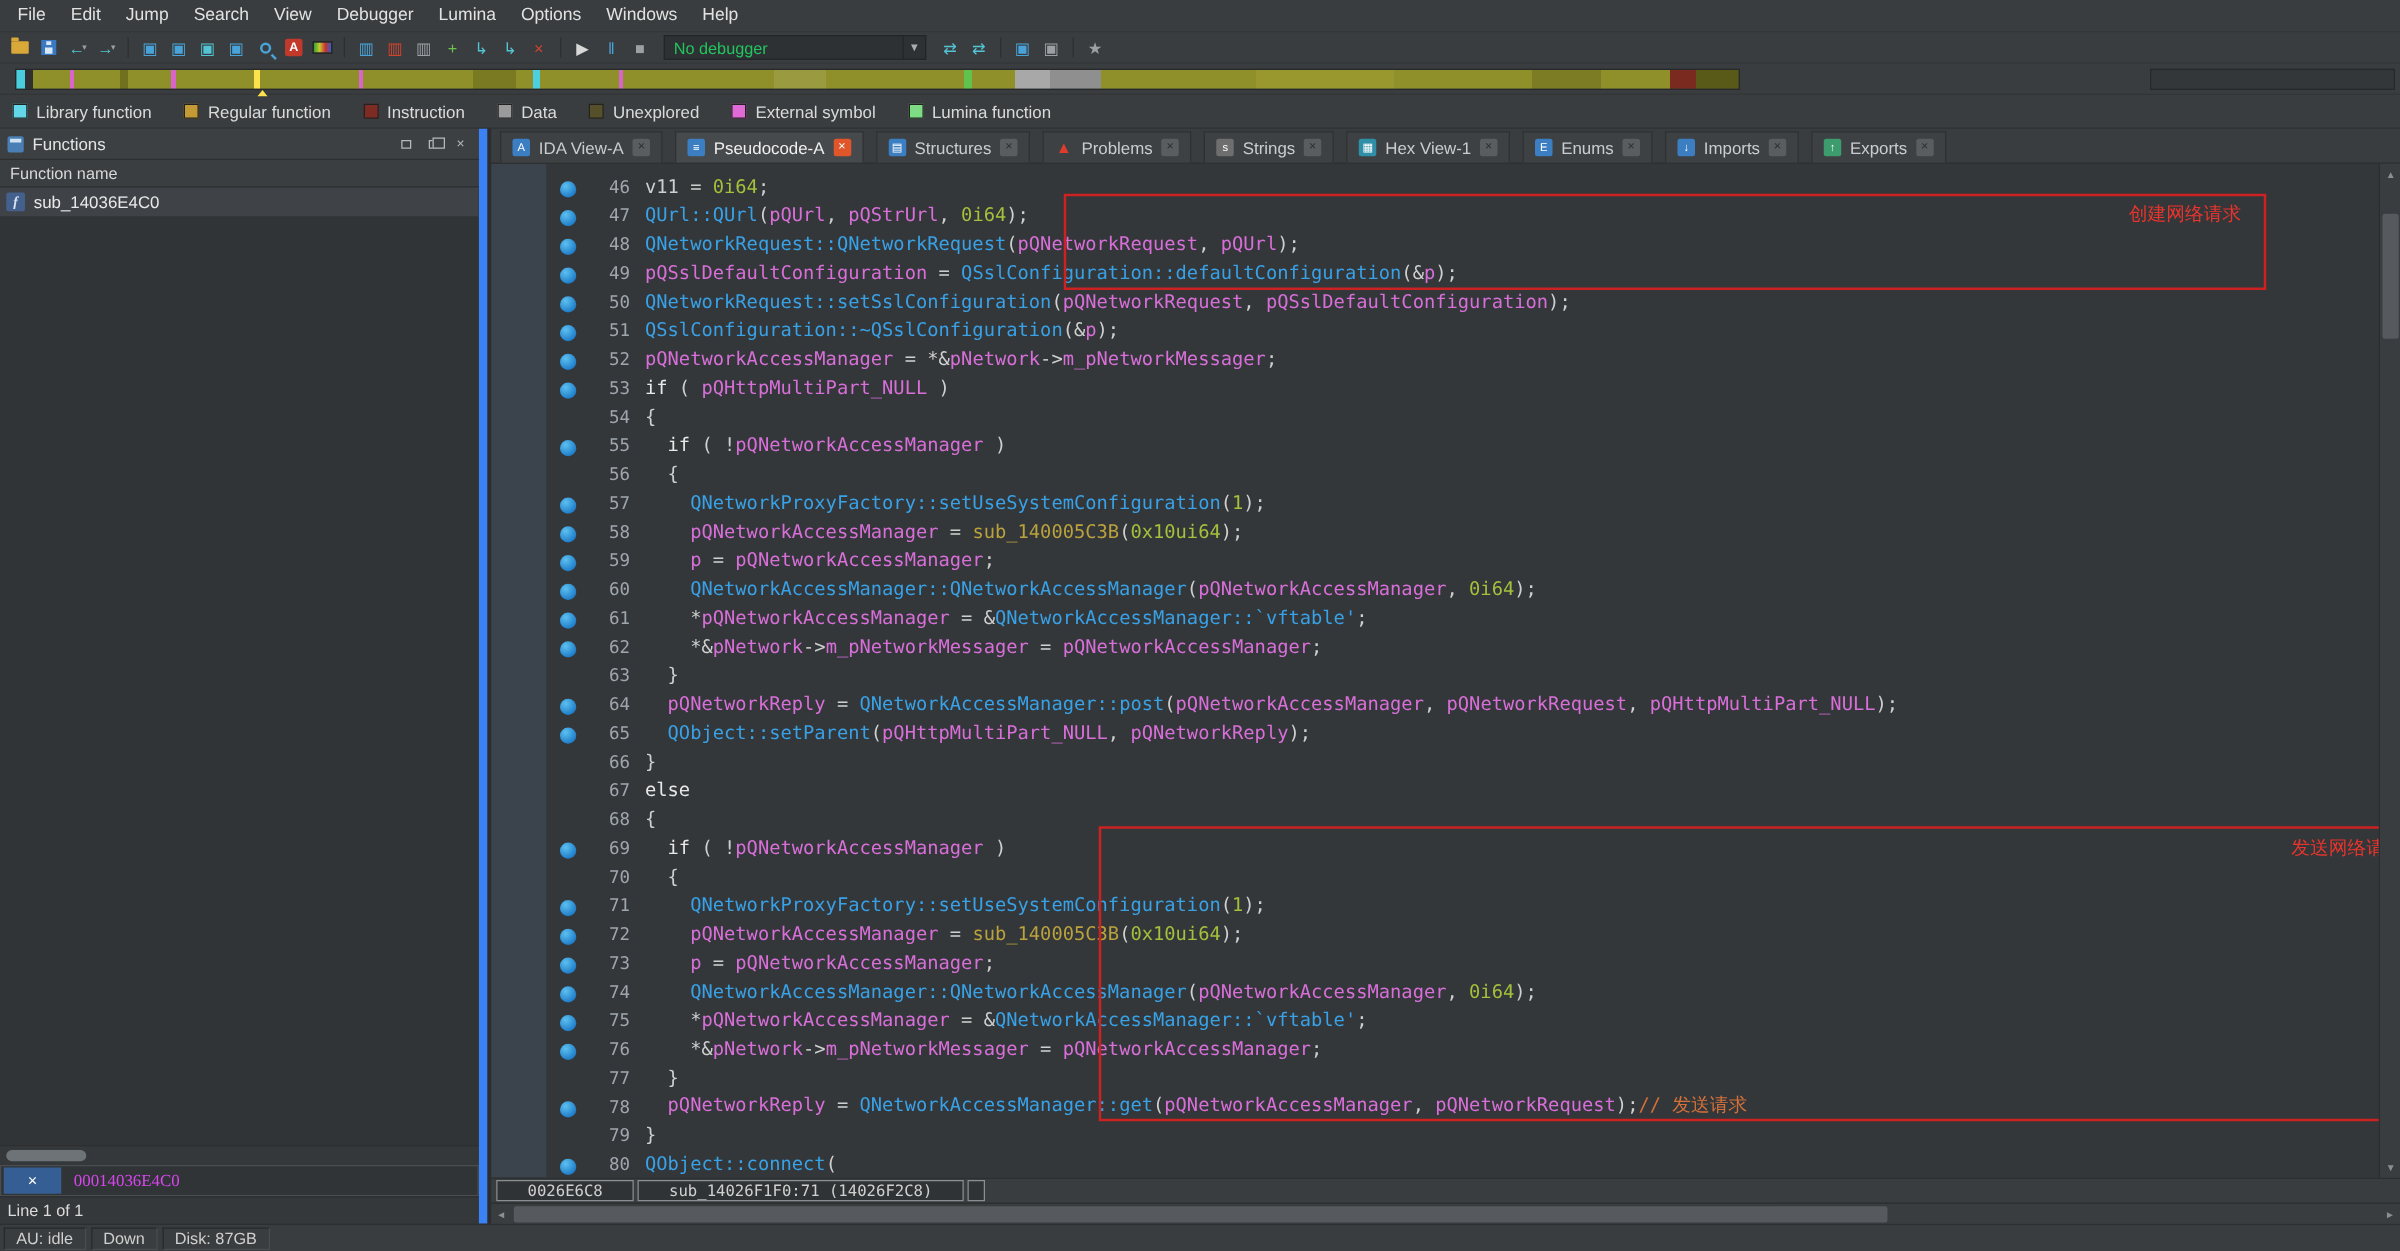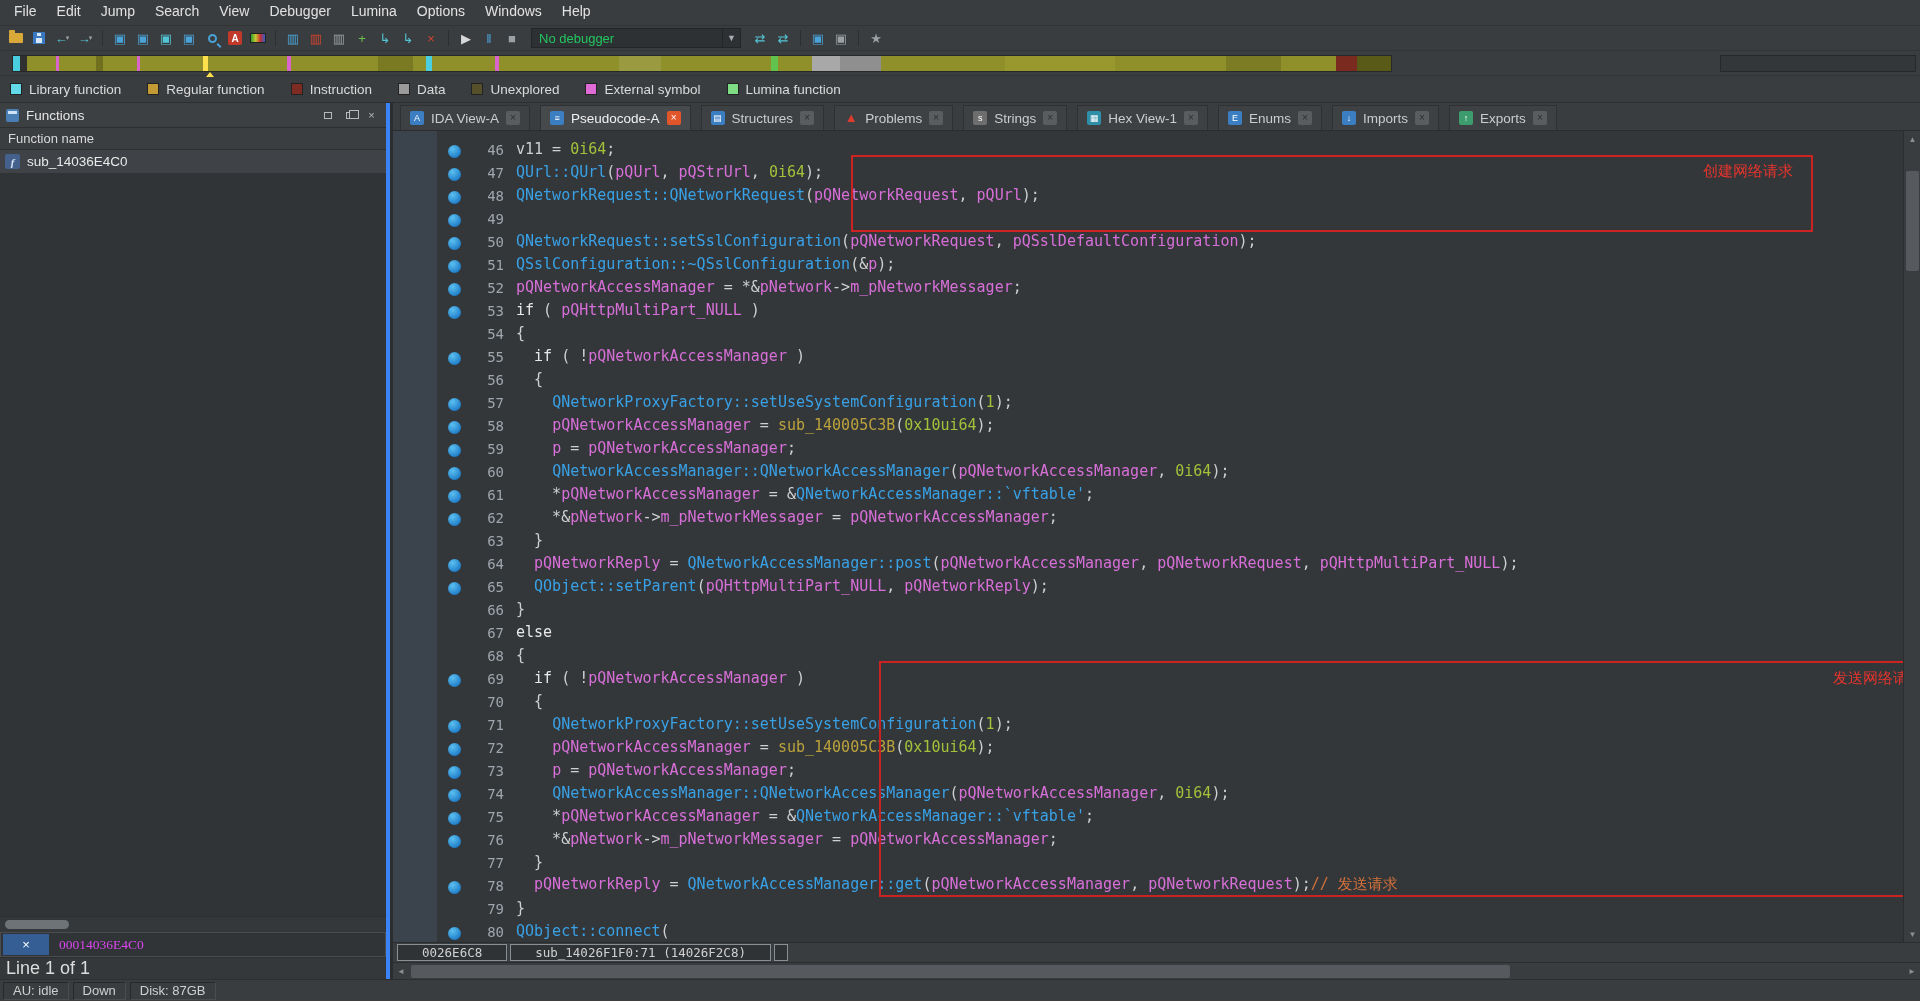--- a/index.html
+++ b/index.html
@@ -55,40 +55,40 @@
 
   
   .legend { height:27px; background:#3a3d3f; display:flex; align-items:center; padding-left:10px; gap:26px; font-size:13.5px; color:#dadada; flex:none; border-bottom:1px solid #2c2e30; }
   .legend-item { display:flex; align-items:center; gap:7px; }
   .legend-swatch { width:12px; height:12px; border:1px solid #222; display:inline-block; }
 
   
   .main { flex:1; display:flex; min-height:0; }
 
   
-  .left-panel { width:390px; flex:none; background:#35383a; display:flex; flex-direction:column; border-right:4px solid #3b82f6; }
+  .left-panel { width:390px; flex:none; background:#35383a; display:flex; flex-direction:column; border-right:7px solid #3b82f6; }
   .panel-title { height:25px; display:flex; align-items:center; padding:0 6px; background:#3d4043; font-size:13.5px; color:#e4e4e4; border-bottom:1px solid #2c2e30; }
   .panel-title-icon { width:13px; height:13px; background:#4a7fb5; border-radius:2px; margin-right:7px; position:relative; }
   .panel-title-icon::after { content:""; position:absolute; left:2px; top:2px; right:2px; height:3px; background:#cfe3f5; }
   .panel-btns { margin-left:auto; display:flex; gap:5px; }
   .pbtn { width:17px; height:15px; display:flex; align-items:center; justify-content:center; color:#b6babd; font-size:11px; }
   .pbtn .sq { width:8px; height:7px; border:1px solid #b6babd; }
   .pbtn .sq2 { width:8px; height:7px; border:1px solid #b6babd; position:relative; }
   .pbtn .sq2::after { content:""; position:absolute; left:2px; top:-3px; width:8px; height:7px; border:1px solid #b6babd; background:#3d4043; }
   .panel-colhead { height:22px; background:#3b3e41; border-bottom:1px solid #2c2e30; font-size:13px; color:#d8d8d8; display:flex; align-items:center; padding-left:8px; }
   .panel-list { flex:1; background:#313436; overflow:hidden; }
   .func-row { height:23px; display:flex; align-items:center; gap:7px; padding-left:5px; font-size:13.5px; color:#e8e8e8; }
   .func-row.selected { background:#3f4347; }
   .f-icon { width:15px; height:15px; background:#44618e; color:#d8e6f5; font-style:italic; font-size:11px; font-weight:bold; display:flex; align-items:center; justify-content:center; border-radius:2px; font-family:"Liberation Serif", serif; }
   .panel-hscroll { height:16px; background:#35383a; border-top:1px solid #2c2e30; position:relative; }
   .panel-hscroll .pill { position:absolute; left:5px; top:3px; width:64px; height:9px; background:#6e7377; border-radius:5px; }
   .panel-addr-row { height:25px; display:flex; align-items:center; background:#313436; border:1px solid #4a4d50; }
   .addr-clear { width:46px; height:21px; margin:0 2px; background:#355f94; color:#fff; display:flex; align-items:center; justify-content:center; font-size:13px; }
   .addr-text { font-family:Liberation Serif, serif; font-size:13.5px; color:#d946ef; padding-left:8px; }
-  .panel-line-status { height:22px; display:flex; align-items:center; padding-left:6px; font-size:18px; color:#dcdcdc; background:#35383a; border-top:1px solid #2c2e30; }
+  .panel-line-status { height:22px; display:flex; align-items:center; padding-left:6px; font-size:13px; color:#dcdcdc; background:#35383a; border-top:1px solid #2c2e30; }
 
   .splitter { width:3px; background:#2b2d2e; flex:none; }
 
   
   .right-area { flex:1; display:flex; flex-direction:column; min-width:0; }
   .tabbar { height:28px; background:#3a3d3f; display:flex; align-items:flex-end; gap:10px; padding:0 0 0 7px; flex:none; border-bottom:1px solid #2a2c2e; }
   .tab { height:25px; display:flex; align-items:center; gap:7px; padding:0 9px; font-size:13.5px; color:#c9cdd0; background:#3e4143; border:1px solid #2e3032; border-bottom:none; cursor:default; }
   .tab.active { background:#474a4d; color:#f0f0f0; }
   .tab-icon { width:14px; height:14px; border-radius:2px; background:#3c7ec2; color:#fff; font-size:9px; line-height:14px; text-align:center; flex:none; }
   .tab-icon.ti-problems { background:transparent; color:#e03c2e; font-size:13px; line-height:13px; }
@@ -347,20 +347,21 @@
                   <span class="bp-dot"></span>
                 </span>
                 <span class="lnum">48</span>
                 <span class="ltext"><span class="tk-f">QNetworkRequest::QNetworkRequest</span><span class="tk-p">(</span><span class="tk-v">pQNetworkRequest</span><span class="tk-p">, </span><span class="tk-v">pQUrl</span><span class="tk-p">);</span></span>
               </div>
               <div class="code-line">
                 <span class="gutter">
                   <span class="bp-dot"></span>
                 </span>
                 <span class="lnum">49</span>
+                <span class="ltext"><span class="tk-v">pQSslDefaultConfiguration</span><span class="tk-p"> = </span><span class="tk-f">QSslConfiguration::defaultConfiguration</span><span class="tk-p">(&amp;</span><span class="tk-v">p</span><span class="tk-p">);</span></span>
               </div>
               <div class="code-line">
                 <span class="gutter">
                   <span class="bp-dot"></span>
                 </span>
                 <span class="lnum">50</span>
                 <span class="ltext"><span class="tk-f">QNetworkRequest::setSslConfiguration</span><span class="tk-p">(</span><span class="tk-v">pQNetworkRequest</span><span class="tk-p">, </span><span class="tk-v">pQSslDefaultConfiguration</span><span class="tk-p">);</span></span>
               </div>
               <div class="code-line">
                 <span class="gutter">

